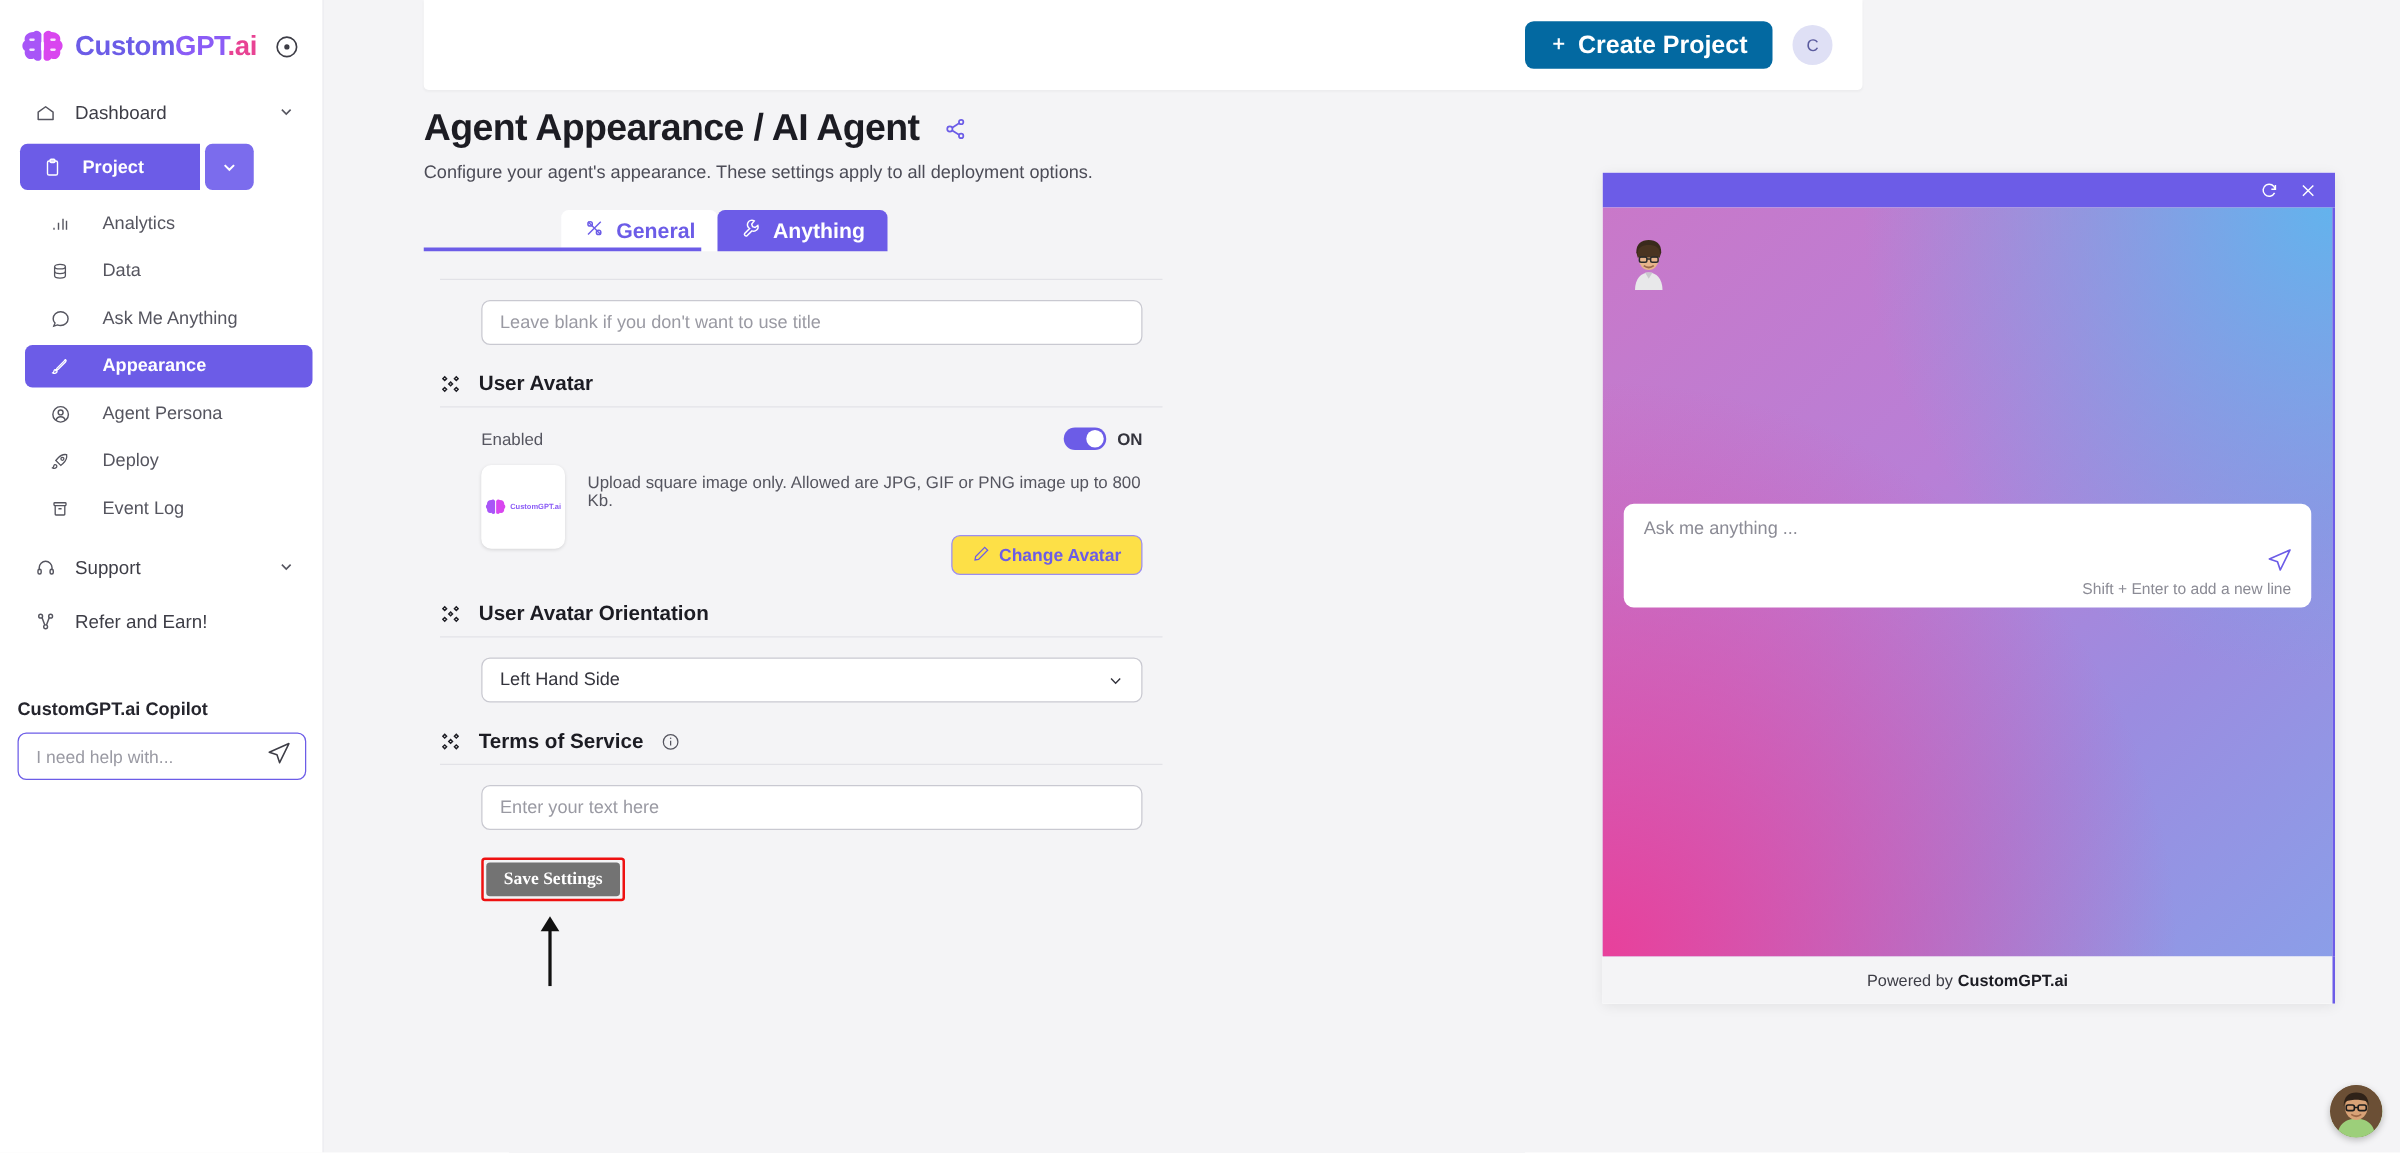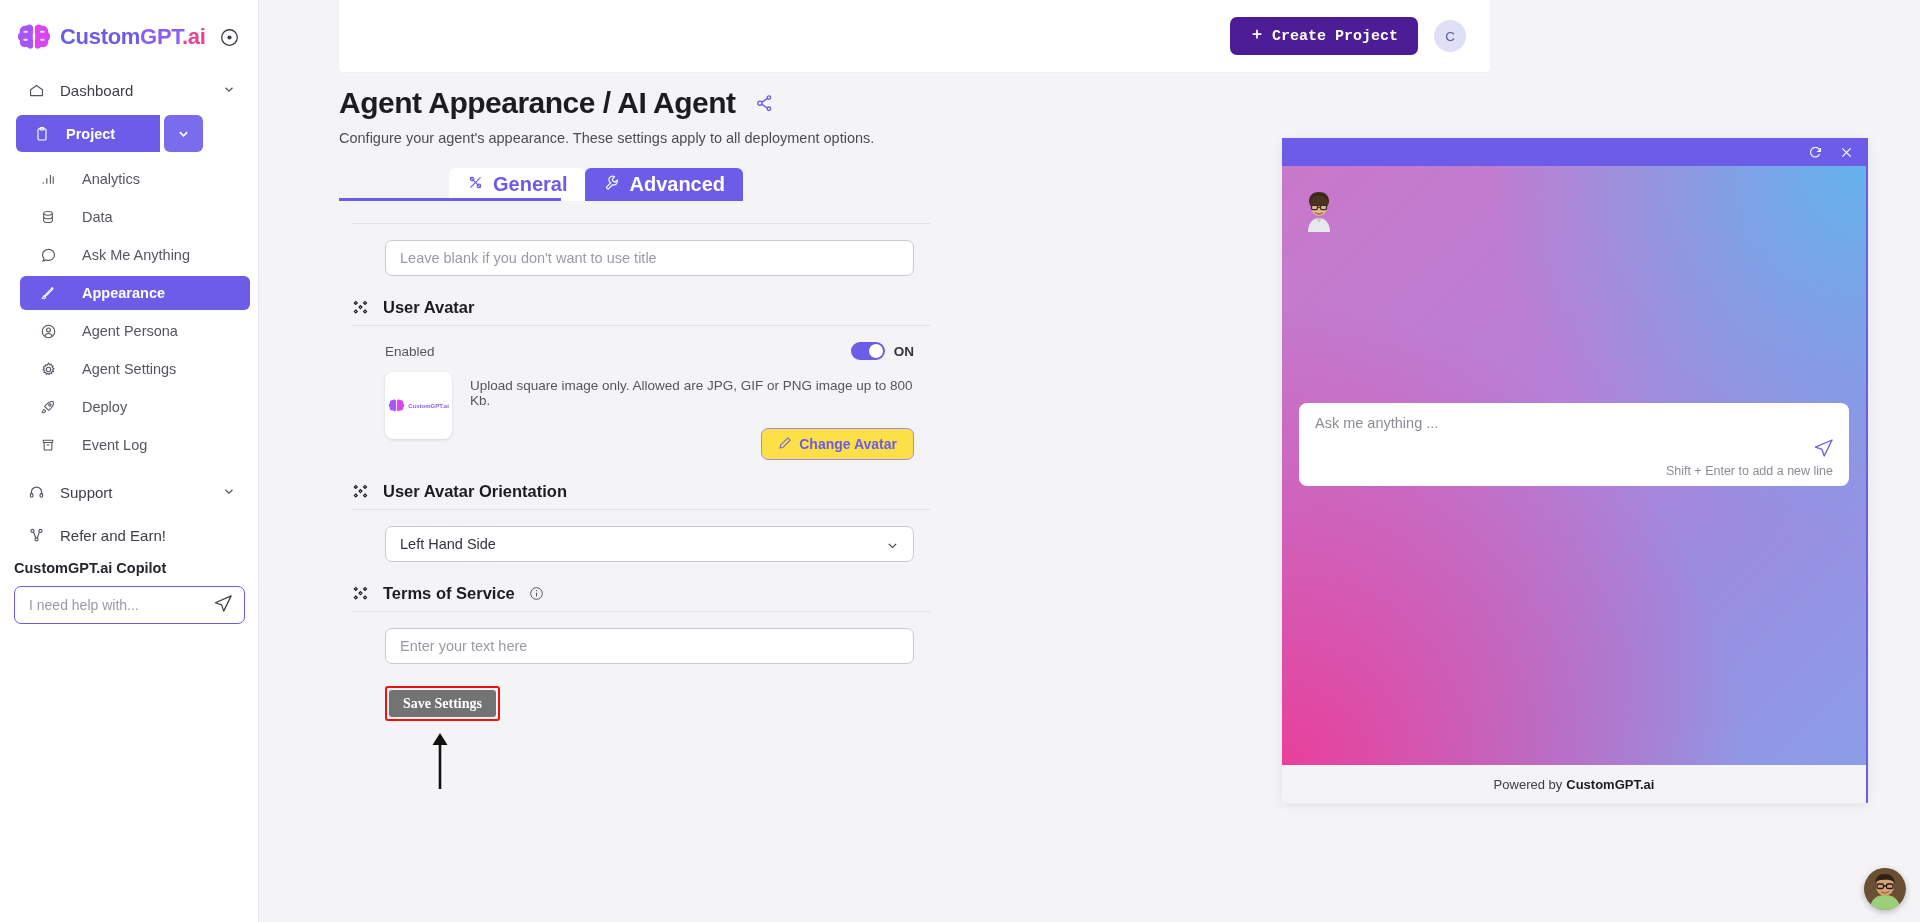--- a/index.html
+++ b/index.html
@@ -96,25 +96,25 @@
   .main { flex: 1; background: #f4f4f6; position: relative; height: 922px; }
   .topbar {
     position: absolute; left: 80px; right: 430px; top: 0;
     height: 72px; background: #fff;
     border-radius: 0 0 4px 4px;
     display: flex; align-items: center; justify-content: flex-end;
     padding-right: 24px;
     box-shadow: 0 1px 2px rgba(0,0,0,0.03);
   }
   .create-btn {
-    background: #4c1d95; color: #fff;
+    background: #0369a1; color: #fff;
     height: 38px; border-radius: 7px; border: 0;
     padding: 0 20px;
-    font-size: 15px; font-weight: bold;
-    font-family: Liberation Mono, monospace;
+    font-size: 20px; font-weight: bold;
+    font-family: Liberation Sans, sans-serif;
     display: flex; align-items: center; gap: 8px;
     cursor: pointer;
   }
   .avatar-circle {
     width: 32px; height: 32px; border-radius: 50%;
     background: #dfe0f5; color: #5b5b9e;
     margin-left: 16px;
     display: flex; align-items: center; justify-content: center;
     font-size: 13.5px; cursor: pointer;
   }
@@ -123,21 +123,21 @@
 
   .page-title-row { display: flex; align-items: center; padding: 14px 0 0 80px; gap: 18px; }
   .page-title { font-size: 30px; font-weight: bold; color: #1c1c23; letter-spacing: -0.5px; }
   .share-btn { cursor: pointer; display: flex; align-items: center; }
   .page-sub { font-size: 14.5px; color: #4c4c57; padding: 10px 0 0 80px; }
 
   .tabs { display: flex; align-items: flex-end; margin: 22px 0 0 80px; width: 594px; position: relative; }
   .tab {
     display: flex; align-items: center; gap: 9px;
     height: 33px; padding: 0 18px;
-    font-size: 20px; font-weight: bold;
+    font-size: 17px; font-weight: bold;
     border-radius: 6px 6px 0 0;
     cursor: pointer;
   }
   .tab.inactive { color: #6c5ce7; background: #fff; }
   .tab.active { color: #fff; background: #6c5ce7; }
   .tab-underline { position: absolute; left: 0; bottom: 0; width: 222px; height: 3px; background: #6c5ce7; }
 
   .form { margin: 22px 0 0 93px; width: 578px; }
   .section-head { display: flex; align-items: center; gap: 14px; padding-bottom: 8px; }
   .section-head .dicon { width: 17px; height: 17px; flex-shrink: 0; }
@@ -376,29 +376,20 @@
             <svg width="17" height="17" viewBox="0 0 20 20" fill="none" stroke="#55555f" stroke-width="1.35">
                 <circle cx="10" cy="10" r="7.3"></circle>
                 <circle cx="10" cy="8.2" r="2.3"></circle>
                 <path d="M5.6 15.5 C6.3 13.3 8 12.3 10 12.3 C12 12.3 13.7 13.3 14.4 15.5"></path>
               </svg>
           </span>
           <span class="lbl">Agent Persona</span>
         </div>
         <div class="nav-row">
           <span class="ic">
-            <svg width="17" height="17" viewBox="0 0 20 20" fill="none" stroke="#55555f" stroke-width="1.3">
-                <circle cx="10" cy="10" r="2.6"></circle>
-                <path d="M10 2.6 L11 4.3 L13 3.7 L13.3 5.7 L15.3 5.9 L14.6 7.8 L16.3 9 L14.9 10.4 L15.9 12.2 L13.9 12.7 L13.7 14.7 L11.8 14.2 L10.6 15.9 L9.2 14.6 L7.4 15.6 L6.9 13.6 L4.9 13.4 L5.4 11.5 L3.7 10.3 L5 8.9 L4 7.1 L6 6.6 L6.2 4.6 L8.1 5.1 Z"></path>
-              </svg>
-          </span>
-          <span class="lbl">Agent Settings</span>
-        </div>
-        <div class="nav-row">
-          <span class="ic">
             <svg width="16" height="16" viewBox="0 0 20 20" fill="none" stroke="#55555f" stroke-width="1.3">
                 <path d="M16.6 3.4 C13.5 2.8 10 4.5 7.8 7 L5.8 9.2 L10.8 14.2 L13 12.2 C15.5 10 17.2 6.5 16.6 3.4 Z"></path>
                 <circle cx="12.4" cy="7.6" r="1.5"></circle>
                 <path d="M6.2 13.8 C5.3 13 4 13.4 3.8 14.7 C3.7 15.6 3.2 16.2 2.6 16.6 C3.7 17.2 5.4 17.1 6.3 16.2 C7 15.5 7 14.5 6.2 13.8 Z"></path>
               </svg>
           </span>
           <span class="lbl">Deploy</span>
         </div>
         <div class="nav-row">
           <span class="ic">
@@ -500,21 +491,21 @@
               </svg>
           </span>
           <span>General</span>
         </div>
         <div class="tab active">
           <span>
             <svg width="17" height="17" viewBox="0 0 20 20" fill="none" stroke="#fff" stroke-width="1.4">
                 <path d="M13.4 3.2 A4.2 4.2 0 0 0 9 10.4 L4.4 15 A1.6 1.6 0 0 0 6.6 17.2 L11.2 12.6 A4.2 4.2 0 0 0 16.8 7.4 L14.2 9.4 L11.8 8.6 L11 6.2 Z"></path>
               </svg>
           </span>
-          <span>Advanced</span>
+          <span>Anything</span>
         </div>
         <div class="tab-underline"></div>
       </div>
 
       <div class="form">
 
         <div class="hr"></div>
         <div class="field-wrap">
           <input class="txt-input" type="text" placeholder="Leave blank if you don't want to use title" style="">
         </div>

